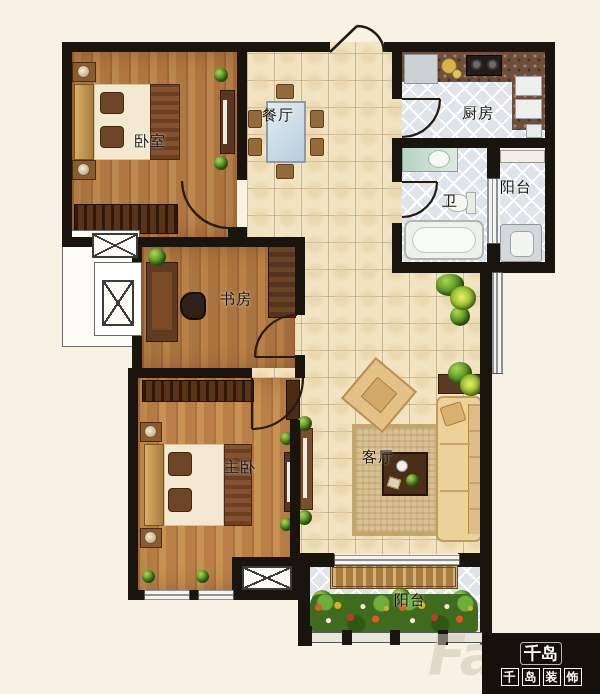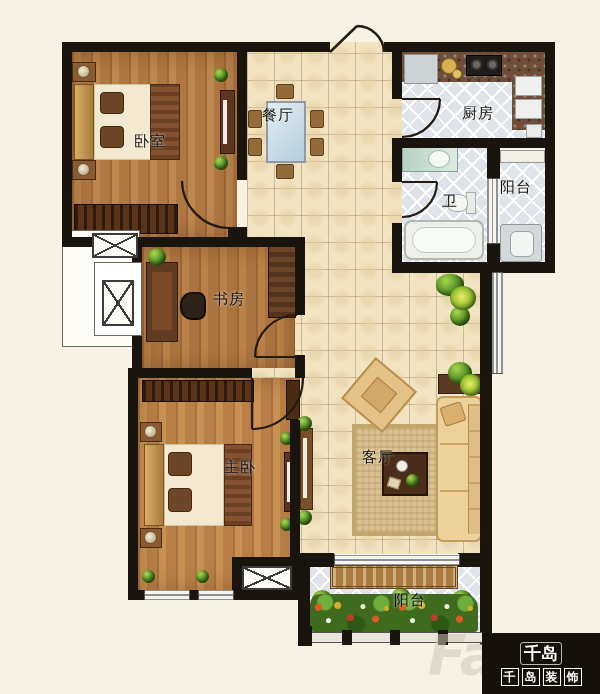--- a/index.html
+++ b/index.html
@@ -232,21 +232,21 @@
     <path d="M 402 99 L 440 99 M 440 99 A 38 38 0 0 1 402 137" fill="none" stroke="#241c12" stroke-width="2.2"></path>
     <path d="M 402 182 L 437 182 M 437 182 A 35 35 0 0 1 402 217" fill="none" stroke="#241c12" stroke-width="2.2"></path>
     <path d="M 330 52 L 357 26 M 357 26 A 27 27 0 0 1 384 52" fill="none" stroke="#241c12" stroke-width="2.5"></path>
   </svg>
 
   <div class="abs lbl" style="left:134px;top:132px;">卧室</div>
   <div class="abs lbl" style="left:262px;top:106px;">餐厅</div>
   <div class="abs lbl" style="left:462px;top:104px;">厨房</div>
   <div class="abs lbl" style="left:442px;top:192px;">卫</div>
   <div class="abs lbl" style="left:500px;top:178px;">阳台</div>
-  <div class="abs lbl" style="left:213px;top:290px;">书房</div>
+  <div class="abs lbl" style="left:220px;top:290px;">书房</div>
   <div class="abs lbl" style="left:224px;top:458px;">主卧</div>
   <div class="abs lbl" style="left:362px;top:448px;">客厅</div>
   <div class="abs lbl" style="left:394px;top:591px;">阳台</div>
 
   <div id="logo" class="abs" style="left:482px;top:633px;width:118px;height:61px;">
     <span class="mark">千岛</span>
     <span class="row">
       <span>千</span>
       <span>岛</span>
       <span>装</span>

